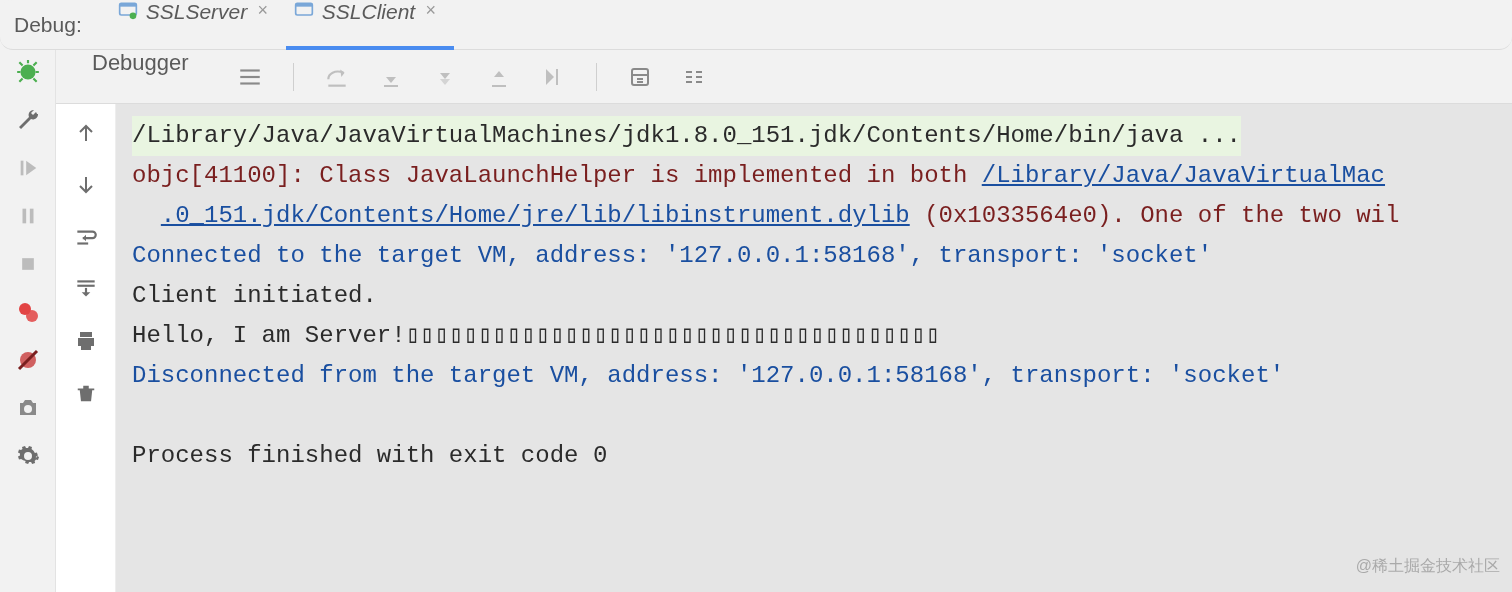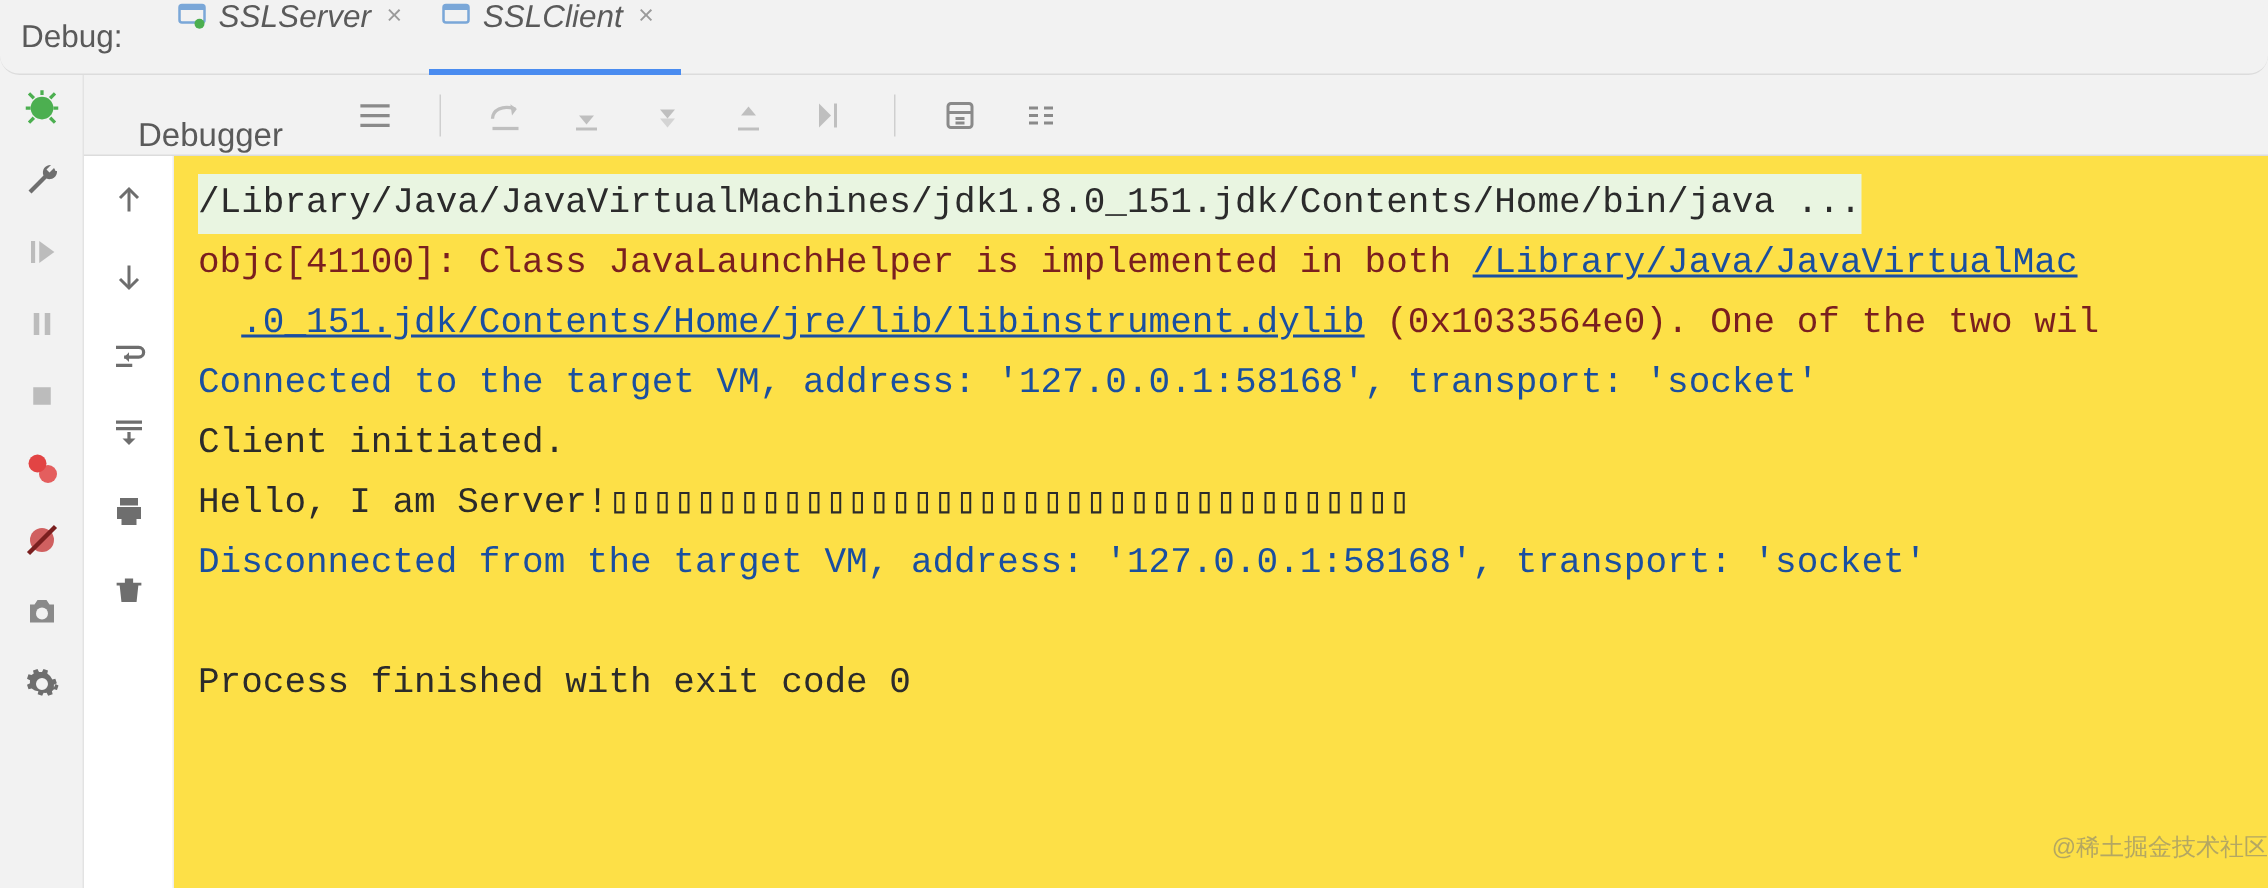--- a/index.html
+++ b/index.html
@@ -81,21 +81,21 @@
   .inner-bar {
     display: flex; align-items: center;
     height: 54px;
     background: #f2f2f2;
     border-bottom: 1px solid #dcdcdc;
     padding-left: 22px;
     font-size: 22px;
     color: #5a5a5a;
   }
   .inner-tab {
-    display: flex; align-items: flex-end;
+    display: flex; align-items: flex-start;
     height: 100%;
     padding: 0 14px;
     margin-right: 20px;
     position: relative;
     cursor: default;
   }
   .inner-tab.active::after {
     content: "";
     position: absolute;
     left: 0; right: 0; bottom: -1px;
@@ -115,21 +115,21 @@
     color: #bfbfbf;
   }
   .tool.sep {
     width: 1px; height: 28px; background: #cfcfcf;
     margin: 0 4px;
   }
 
   
   .console-wrap {
     flex: 1; display: flex; min-height: 0;
-    background: #fde047;
+    background: #e5e5e5;
   }
   .console-gutter {
     width: 60px;
     background: #fff;
     border-right: 1px solid #eee;
     display: flex; flex-direction: column; align-items: center;
     padding-top: 14px;
     gap: 22px;
   }
   .console-gutter .cgicon {
@@ -154,21 +154,21 @@
     color: #2b2b2b;
   }
   .objc-red { color: #7a1f1f; }
   .link-blue {
     color: #1a4fa0;
     text-decoration: underline;
   }
   .vm-line { color: #1a4fa0; }
   .watermark {
     position: absolute;
-    right: 0; bottom: 6px;
+    right: 12px; bottom: 6px;
     font-family: Arial, sans-serif;
     font-size: 16px;
     color: rgba(120,120,120,0.55);
   }
 </style>
 </head>
 <body>
 
 <div class="top-row">
   <span class="debug-label">Debug:</span>

